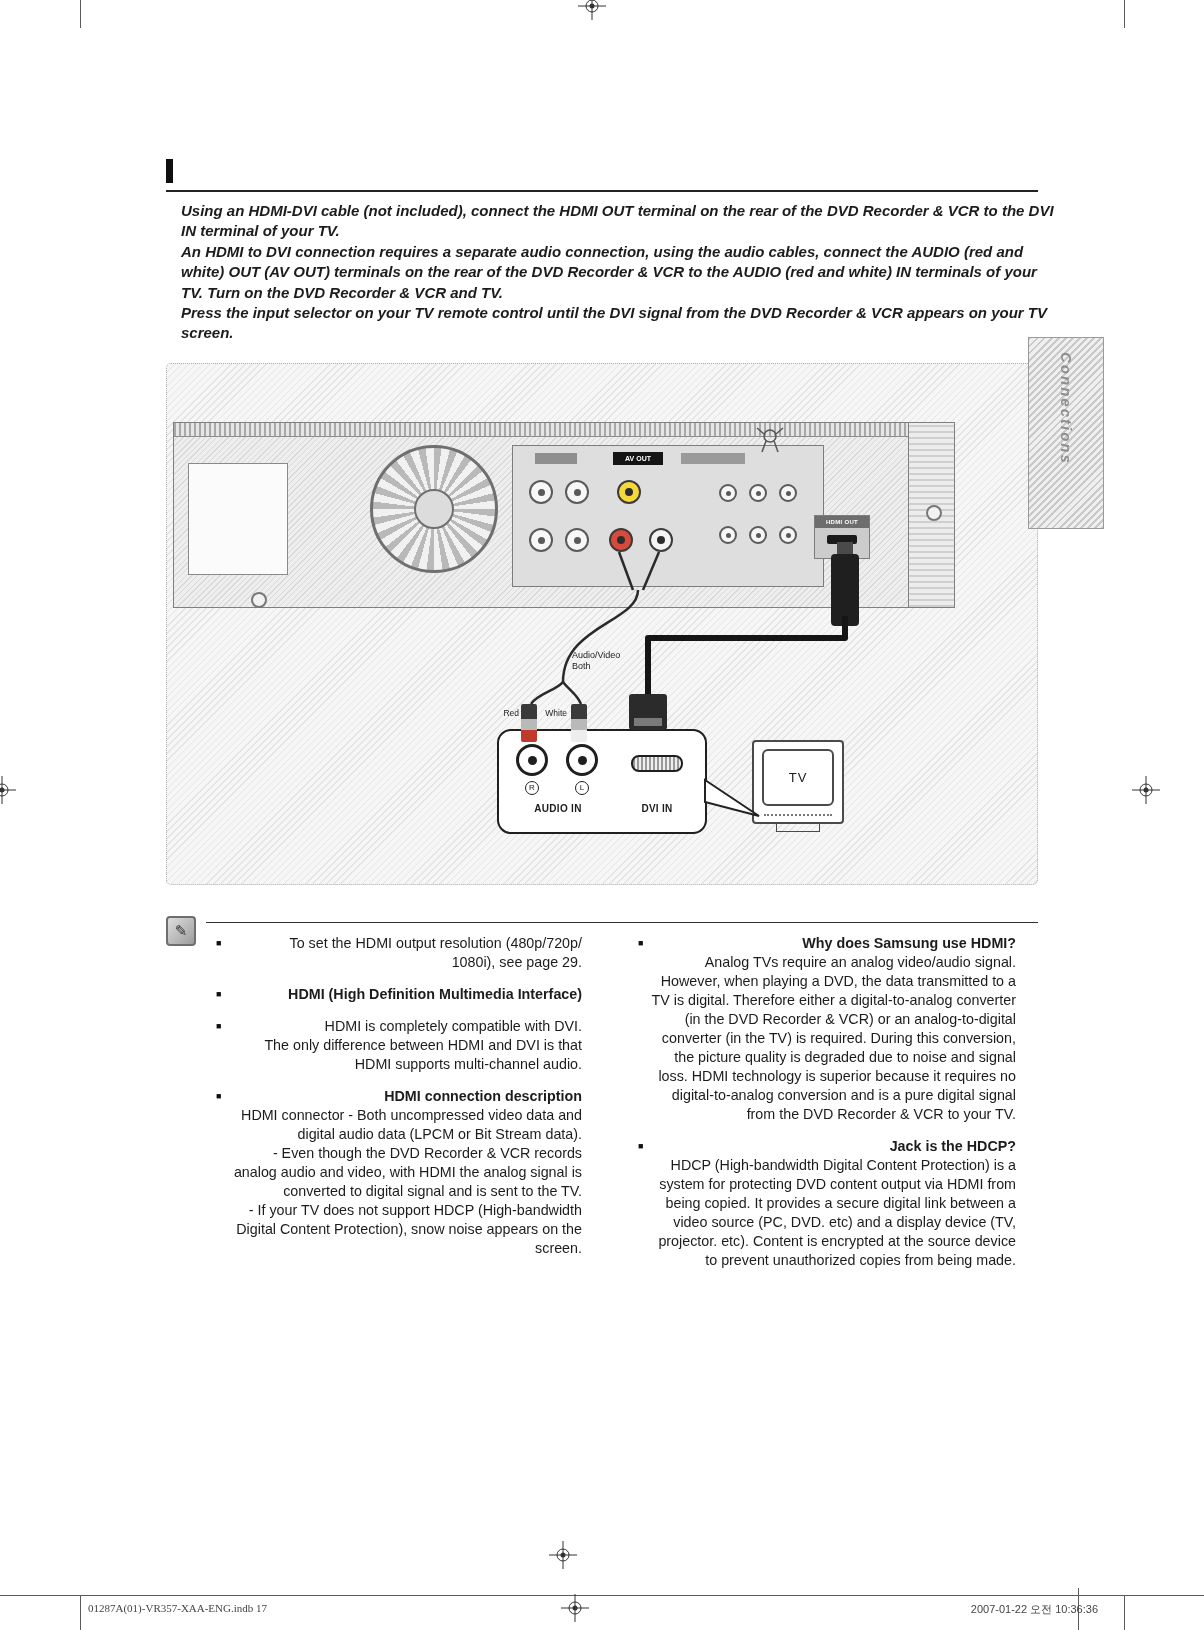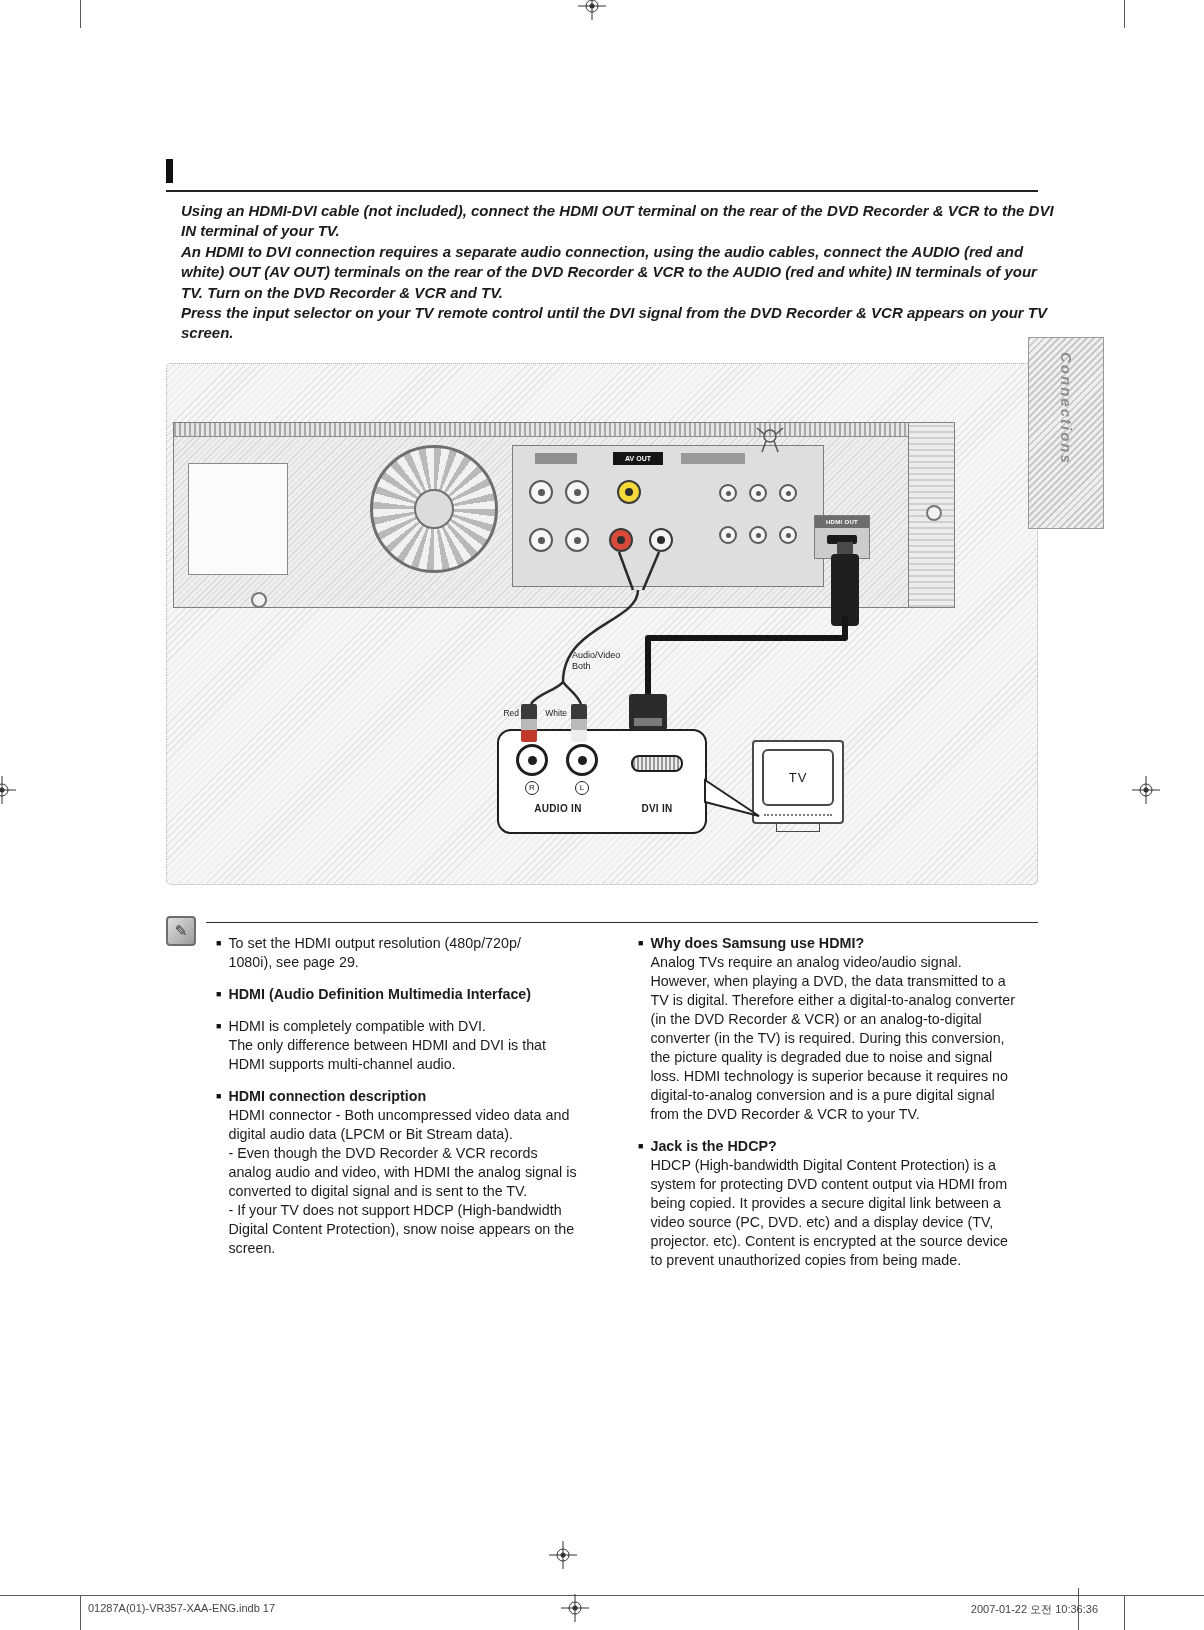--- a/index.html
+++ b/index.html
@@ -96,29 +96,29 @@
   
   .notes { position:absolute; left:166px; top:916px; width:872px; }
   .note-icon { position:absolute; left:0; top:0; width:30px; height:30px; background:linear-gradient(135deg,#dedede,#9c9c9c);
                border:2px solid #6e6e6e; border-radius:4px; display:flex; align-items:center; justify-content:center; font-size:15px; color:#333; }
   .notes-rule { position:absolute; left:40px; top:6px; width:832px; height:0; border-top:1.5px solid #2f2f2f; }
   .columns { display:flex; padding-left:50px; padding-top:18px; gap:56px; }
   .col-left { width:366px; }
   .col-right { width:378px; }
   .note { display:flex; margin-bottom:13px; }
   .bullet { font-size:9px; line-height:19px; margin-right:7px; color:#111; }
-  .note-text { flex:1; font-size:14.3px; line-height:19px; }
+  .note-text { flex:1; font-size:14.3px; line-height:19px;text-align:right; }
   .note-title { display:block; font-weight:bold; }
   .note-title:empty { display:none; }
   .note-body { white-space:pre-line; }
 
   .page-footer { position:absolute; left:0; top:1448px; width:1204px; text-align:center; font-size:14px; }
 
   .print-rule { position:absolute; left:0; top:1595px; width:1204px; height:1px; background:#5a5a5a; }
-  .print-left { position:absolute; left:88px; top:1602px; font-size:11px; color:#444; }
+  .print-left { position:absolute; left:88px; top:1602px; font-size:11px; color:#444;font-family:Liberation Serif, serif; }
   .print-right { position:absolute; right:106px; top:1602px; font-size:11px; color:#444; }
 </style>
 </head>
 <body>
 
 <div class="page">
 
   <div class="cropline v" style="left:80px;top:0;height:28px"></div>
   <div class="cropline v" style="left:1124px;top:0;height:28px"></div>
   <div class="cropline v" style="left:80px;top:1596px;height:34px"></div>
@@ -257,21 +257,21 @@
           <span class="bullet">■</span>
           <div class="note-text">
             
             <span class="note-body">To set the HDMI output resolution (480p/720p/
 1080i), see page 29.</span>
           </div>
         </div>
         <div class="note">
           <span class="bullet">■</span>
           <div class="note-text">
-            <strong class="note-title">HDMI (Audio Definition Multimedia Interface)</strong>
+            <strong class="note-title">HDMI (High Definition Multimedia Interface)</strong>
           </div>
         </div>
         <div class="note">
           <span class="bullet">■</span>
           <div class="note-text">
             
             <span class="note-body">HDMI is completely compatible with DVI.
 The only difference between HDMI and DVI is that HDMI supports multi-channel audio.</span>
           </div>
         </div>

